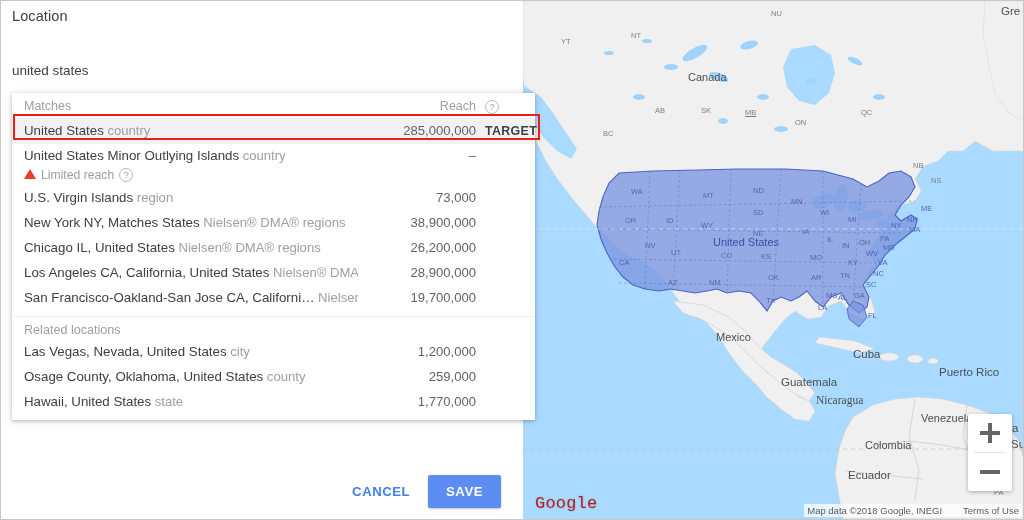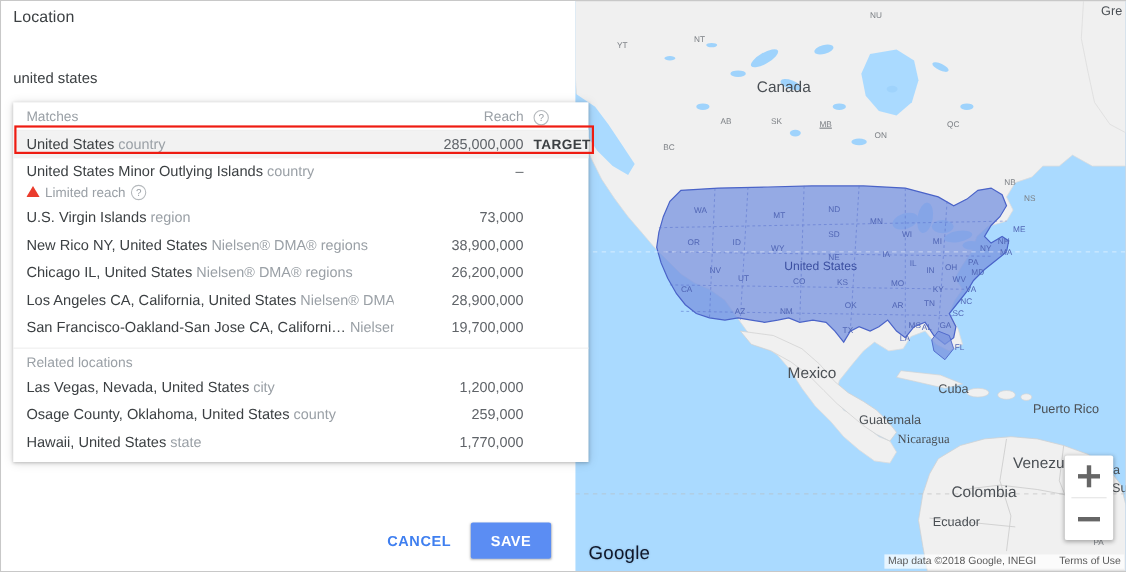--- a/index.html
+++ b/index.html
@@ -230,31 +230,31 @@
   .map svg { display: block; }
 
   .map-label {
     position: absolute;
     color: #5f6368;
     font-family: "Liberation Sans", sans-serif;
     white-space: nowrap;
     pointer-events: none;
   }
   .lbl-country { font-size: 11.5px; color: #4a4f54; }
-  .lbl-country.big { font-size: 14px; }
+  .lbl-country.big { font-size: 11px; }
   .lbl-state  { font-size: 7.5px; color: #7b7f84; }
   .lbl-state.onblue { color: #5166b5; }
   .lbl-us     { font-size: 11px; color: #3b4fa0; }
 
   .google-wm {
     position: absolute;
     left: 12px; bottom: 6px;
     font-size: 17px;
-    color: #0f172a;
-    font-family: Liberation Sans, sans-serif;
+    color: #b91c1c;
+    font-family: Liberation Mono, monospace;
     letter-spacing: .2px;
     text-shadow: 0 0 2px rgba(0,0,0,.22);
   }
 
   .attribution {
     position: absolute;
     right: 2px; bottom: 2px;
     display: flex;
     gap: 21px;
     font-size: 9.5px;
@@ -401,21 +401,21 @@
         <div class="map-label lbl-country big" style="left: 398px; top: 411px;">Venezuela</div>
         <div class="map-label lbl-country" style="left: 455px; top: 421px;">Guyana</div>
         <div class="map-label lbl-country" style="left: 488px; top: 437px;">Suri</div>
         <div class="map-label lbl-country big" style="left: 342px; top: 438px;">Colombia</div>
         <div class="map-label lbl-country" style="left: 325px; top: 468px;">Ecuador</div>
         <div class="map-label lbl-country" style="left: 478px; top: 4px;">Gre</div>
         <div class="map-label lbl-state" style="left: 448px; top: 452px;">BR</div>
         <div class="map-label lbl-state" style="left: 471px; top: 487px;">PA</div>
         <div class="map-label lbl-state" style="left: 38px; top: 36px;">YT</div>
         <div class="map-label lbl-state" style="left: 108px; top: 30px;">NT</div>
-        <div class="map-label lbl-state" style="left: 248px; top: 8px; margin-left: 20px;">NU</div>
+        <div class="map-label lbl-state" style="left: 248px; top: 8px;">NU</div>
         <div class="map-label lbl-state" style="left: 80px; top: 128px;">BC</div>
         <div class="map-label lbl-state" style="left: 132px; top: 105px;">AB</div>
         <div class="map-label lbl-state" style="left: 178px; top: 105px;">SK</div>
         <div class="map-label lbl-state" style="left: 222px; top: 107px; text-decoration: underline;">MB</div>
         <div class="map-label lbl-state" style="left: 272px; top: 117px;">ON</div>
         <div class="map-label lbl-state" style="left: 338px; top: 107px;">QC</div>
         <div class="map-label lbl-state" style="left: 390px; top: 160px;">NB</div>
         <div class="map-label lbl-state" style="left: 408px; top: 175px;">NS</div>
         <div class="map-label lbl-state onblue" style="left: 108px; top: 186px;">WA</div>
         <div class="map-label lbl-state onblue" style="left: 102px; top: 215px;">OR</div>
@@ -515,21 +515,21 @@
             </div></div>
           <div class="r-reach">–</div>
           <div class="r-action"></div>
         </div>
         <div class="row">
           <div class="r-main"><span>U.S. Virgin Islands</span><span class="r-type"> region</span></div>
           <div class="r-reach">73,000</div>
           <div class="r-action"></div>
         </div>
         <div class="row">
-          <div class="r-main"><span>New Rico NY, United States</span><span class="r-type"> Nielsen® DMA® regions</span></div>
+          <div class="r-main"><span>New York NY, Matches States</span><span class="r-type"> Nielsen® DMA® regions</span></div>
           <div class="r-reach">38,900,000</div>
           <div class="r-action"></div>
         </div>
         <div class="row">
           <div class="r-main"><span>Chicago IL, United States</span><span class="r-type"> Nielsen® DMA® regions</span></div>
           <div class="r-reach">26,200,000</div>
           <div class="r-action"></div>
         </div>
         <div class="row">
           <div class="r-main"><span>Los Angeles CA, California, United States</span><span class="r-type"> Nielsen® DMA® regions</span></div>

